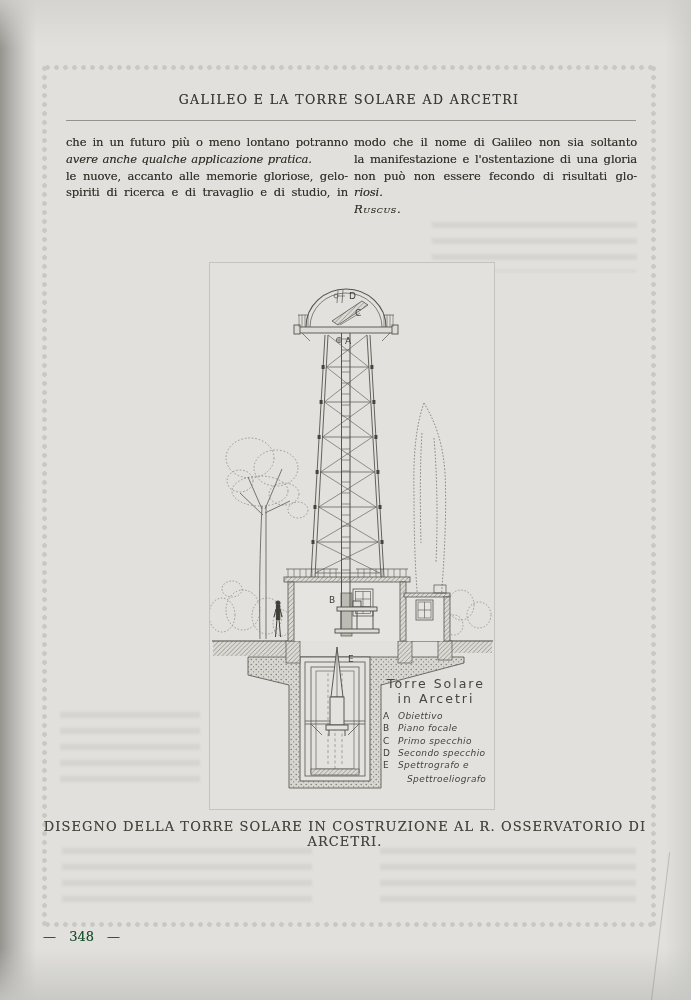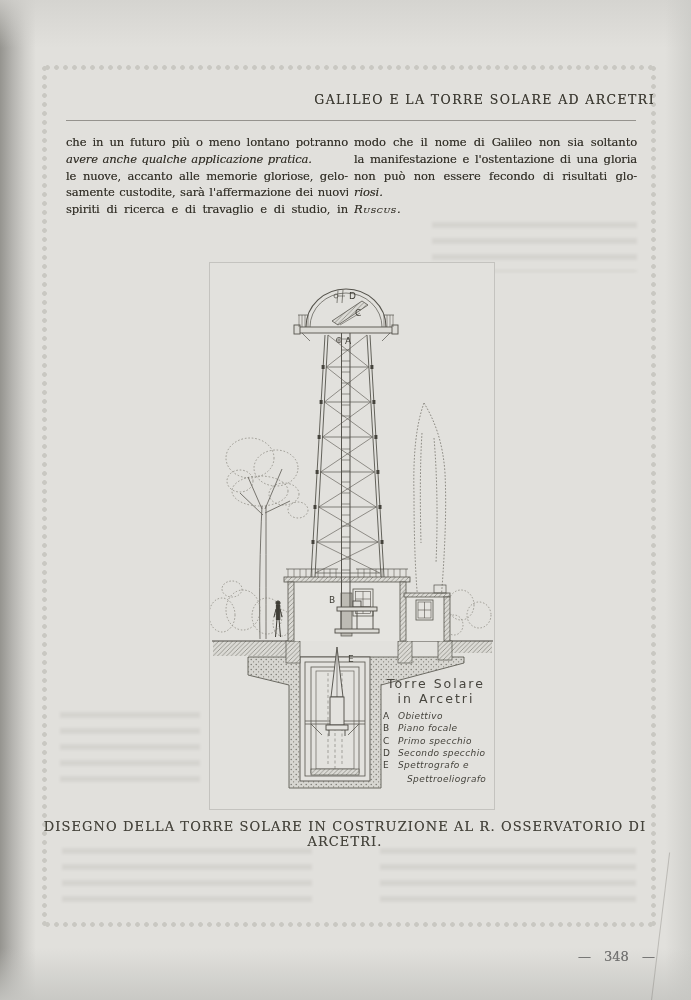--- a/index.html
+++ b/index.html
@@ -19,41 +19,41 @@
     background:linear-gradient(to top,#c6c6c2,rgba(225,224,220,0));opacity:.9;}
   .crease{position:absolute;left:660px;top:852px;width:1px;height:150px;
     background:rgba(120,118,112,.35);transform:rotate(7deg);}
   .ghost{position:absolute;filter:blur(1.6px);opacity:.10;pointer-events:none;
     background:repeating-linear-gradient(to bottom,#6f6d65 0 6px,transparent 6px 16px);}
   
   .bead{position:absolute;pointer-events:none;}
   .bead.h{height:7px;background-image:radial-gradient(circle 2.4px at 4.5px 3.5px,#c9c8c2 0 2.1px,rgba(0,0,0,0) 2.5px);background-size:9px 7px;}
   .bead.v{width:7px;background-image:radial-gradient(circle 2.4px at 3.5px 4.5px,#c9c8c2 0 2.1px,rgba(0,0,0,0) 2.5px);background-size:7px 9px;}
   
-  .title{position:absolute;left:43px;top:92px;width:612px;text-align:right;
+  .title{position:absolute;left:43px;top:92px;width:612px;text-align:center;
     font-size:12.5px;letter-spacing:1.4px;color:#3c3a32;font-weight:400;
     text-shadow:0 0 .4px rgba(40,38,30,.55);}
   .rule{position:absolute;left:66px;top:120px;width:570px;height:1px;background:#95938e;}
   .col{position:absolute;top:134px;font-size:11.6px;line-height:16.8px;color:#322f27;
     letter-spacing:-.15px;word-spacing:1px;text-shadow:0 0 .45px rgba(40,38,30,.5);}
   .col .ln{text-align:justify;text-align-last:justify;overflow:hidden;white-space:nowrap;}
   .col .ln.last{text-align-last:left;font-style:italic;}
   .col .ln.ind{padding-left:13px;}
   .col.left{left:66px;width:282px;}
   .col.right{left:354px;width:283px;}
   .sigline{display:flex;justify-content:space-between;flex-direction:column;}
   .sig{font-variant:small-caps;letter-spacing:.6px;}
   
   .figurebox{position:absolute;left:209px;top:262px;width:284px;height:546px;
     border:1px solid #c4c3bf;background:#e2e1dd;}
   .caption{position:absolute;left:39px;top:819px;width:612px;text-align:center;
     font-size:13px;letter-spacing:1.1px;color:#45433b;font-weight:500;
     text-shadow:0 0 .3px rgba(40,38,30,.5);}
-  .pageno{position:absolute;left:43px;top:929px;width:612px;text-align:right;
-    font-size:13px;color:#737373;word-spacing:9px;text-shadow:0 0 .4px rgba(40,38,30,.5);margin-top:20px;}
+  .pageno{position:absolute;left:43px;top:929px;width:612px;text-align:left;
+    font-size:13px;color:#14532d;word-spacing:9px;text-shadow:0 0 .4px rgba(40,38,30,.5);}
   svg text{font-family:"DejaVu Sans", sans-serif;fill:#3e3c35;stroke:none;}
   svg .lbl{font-size:9px;}
   svg .legt{font-size:12.5px;letter-spacing:2px;fill:#47453e;}
   svg .legk{font-size:9px;}
   svg .legi{font-size:9px;font-style:italic;letter-spacing:.4px;fill:#45433c;}
 </style>
 </head>
 <body>
 
 <div class="gutter"></div>
@@ -71,21 +71,20 @@
 <div class="bead v" style="left:41px;top:64px;height:864px"></div>
 <div class="bead v" style="left:650px;top:64px;height:864px"></div>
 
 <div class="title">GALILEO E LA TORRE SOLARE AD ARCETRI</div>
 <div class="rule"></div>
 
 <div class="col left">
   <div class="ln">che in un futuro più o meno lontano potranno</div>
   <div class="ln last">avere anche qualche applicazione pratica.</div>
   <div class="ln">le nuove, accanto alle memorie gloriose, gelo-</div>
-  <div class="ln">samente custodite, sarà l'affermazione dei nuovi</div>
   <div class="ln">spiriti di ricerca e di travaglio e di studio, in</div>
 </div>
 <div class="col right">
   <div class="ln">modo che il nome di Galileo non sia soltanto</div>
   <div class="ln">la manifestazione e l'ostentazione di una gloria</div>
   <div class="ln">non può non essere fecondo di risultati glo-</div>
   <div class="ln last sigline">
     <span>riosi.</span>
     <span class="sig">Ruscus.</span>
   </div>

